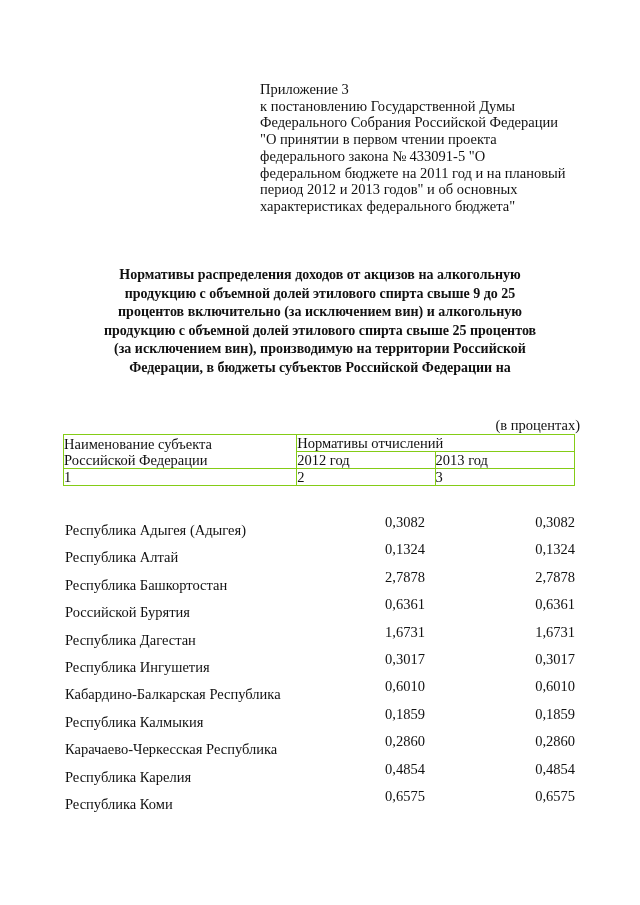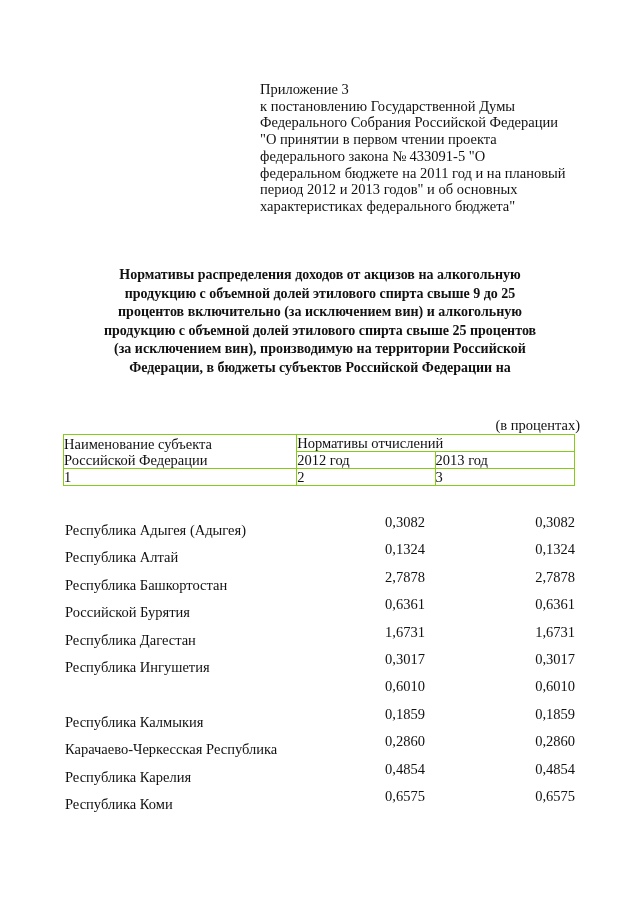--- a/index.html
+++ b/index.html
@@ -169,20 +169,21 @@
       <span class="name">Республика Дагестан</span>
       <span class="v2012">1,6731</span>
       <span class="v2013">1,6731</span>
     </div>
     <div class="row">
       <span class="name">Республика Ингушетия</span>
       <span class="v2012">0,3017</span>
       <span class="v2013">0,3017</span>
     </div>
     <div class="row">
+      <span class="name">Кабардино-Балкарская Республика</span>
       <span class="v2012">0,6010</span>
       <span class="v2013">0,6010</span>
     </div>
     <div class="row">
       <span class="name">Республика Калмыкия</span>
       <span class="v2012">0,1859</span>
       <span class="v2013">0,1859</span>
     </div>
     <div class="row">
       <span class="name">Карачаево-Черкесская Республика</span>

